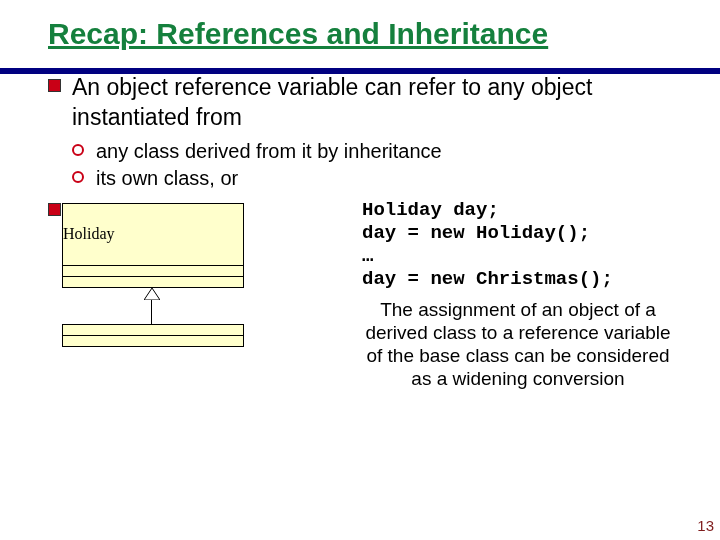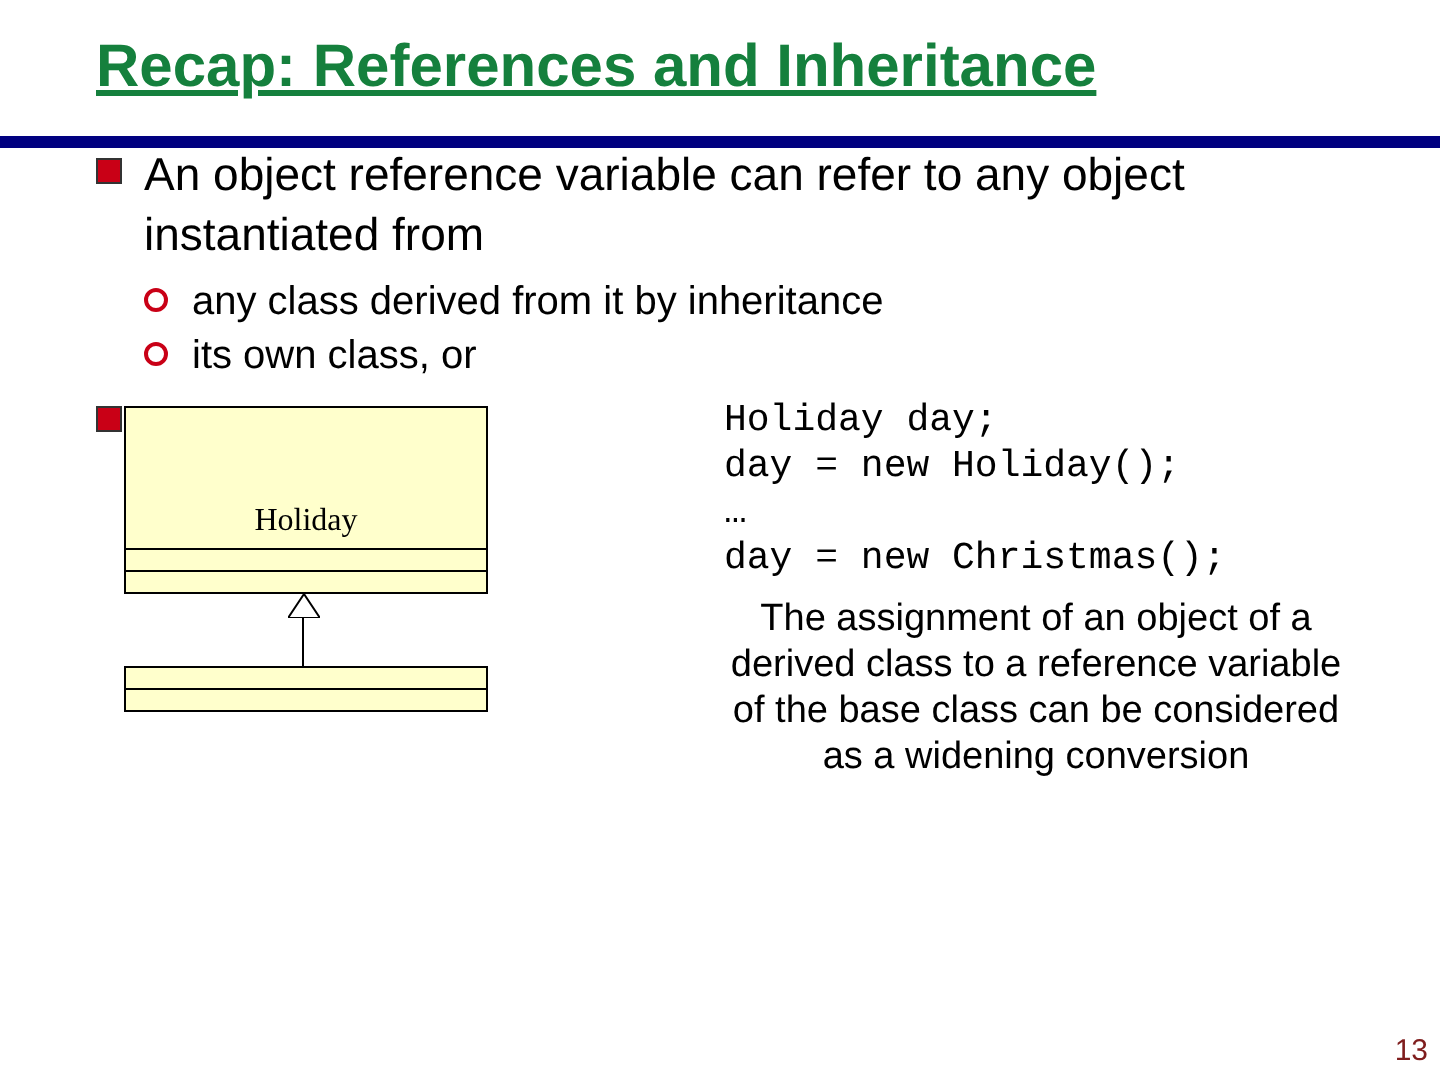--- a/index.html
+++ b/index.html
@@ -85,24 +85,22 @@
     padding-left: 14px;
   }
   .class-box {
     width: 180px;
     border: 1px solid #000;
     background: #ffffcc;
     font-family: "Times New Roman", Times, serif;
     font-size: 16px;
   }
   .class-name {
-    text-align: center;
     border-bottom: 1px solid #000;
-    padding: 2px 0;
-    margin-top: 45px;
+    padding: 20px 0;
   }
   .class-row {
     height: 10px;
     border-bottom: 1px solid #000;
   }
   .class-row:last-child { border-bottom: none; }
   .arrow-gap {
     height: 36px;
     position: relative;
   }
@@ -121,21 +119,21 @@
     width: 16px;
     height: 12px;
   }
   .arrow-head svg { display: block; }
   .right-col {
     flex: 1;
     font-size: 19px;
   }
   .code {
     font-family: "Courier New", Courier, monospace;
-    font-weight: normal;
+    font-weight: bold;
     white-space: pre;
     font-size: 19px;
     line-height: 1.22;
     margin-bottom: 8px;
   }
   .note {
     font-family: "Comic Sans MS", cursive, sans-serif;
     font-size: 19px;
     text-align: center;
     line-height: 1.2;

